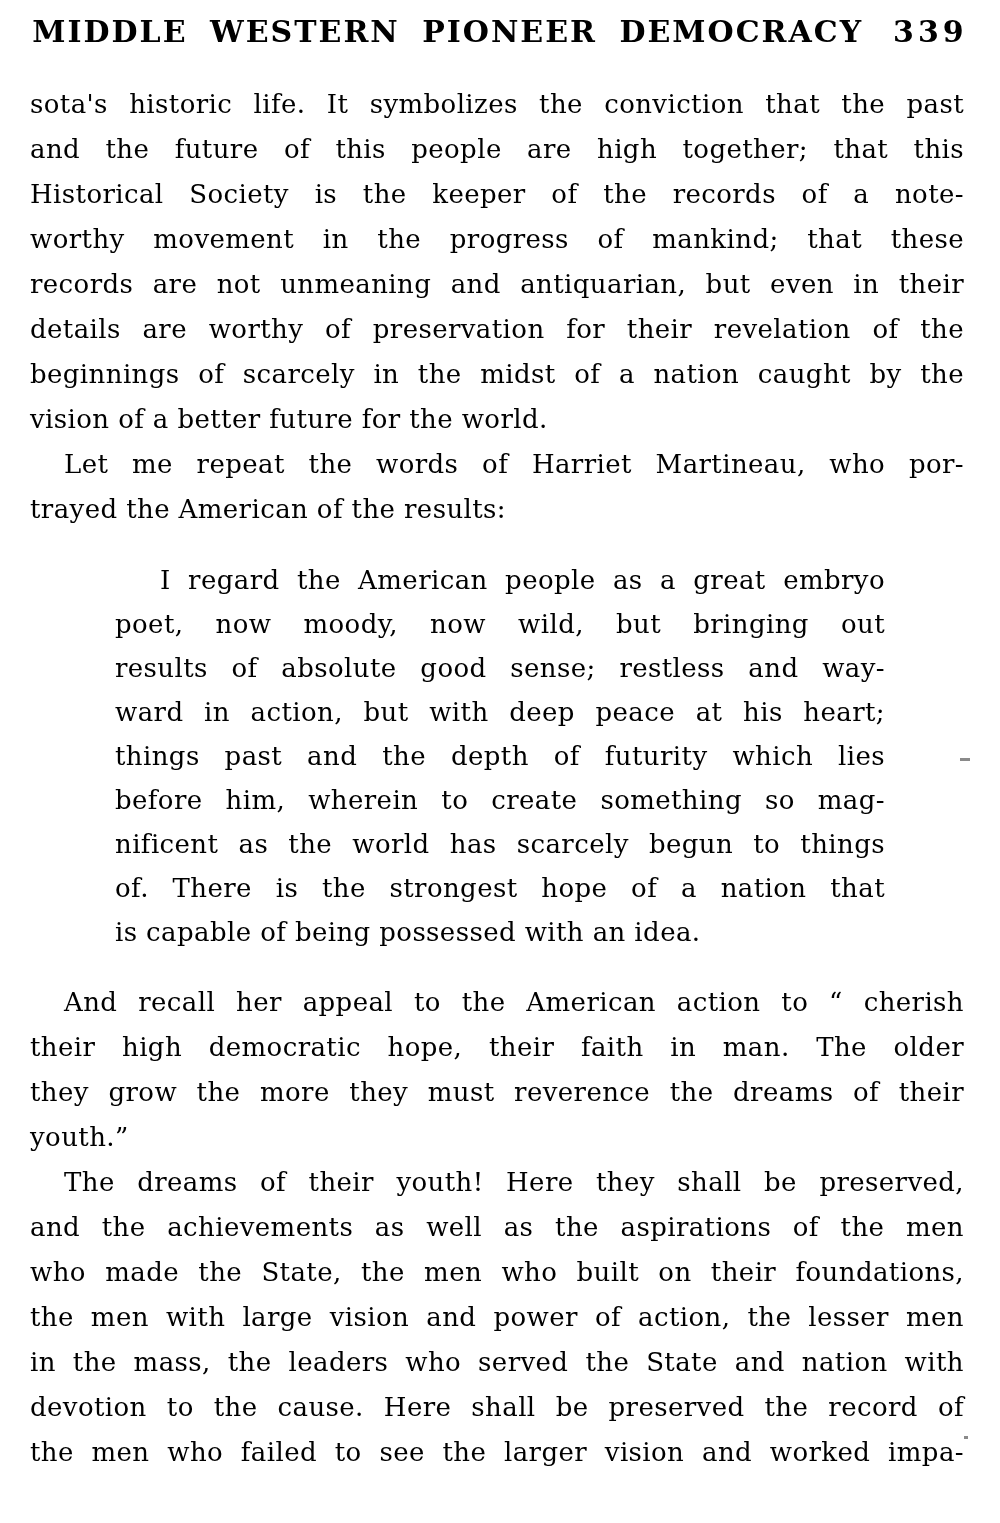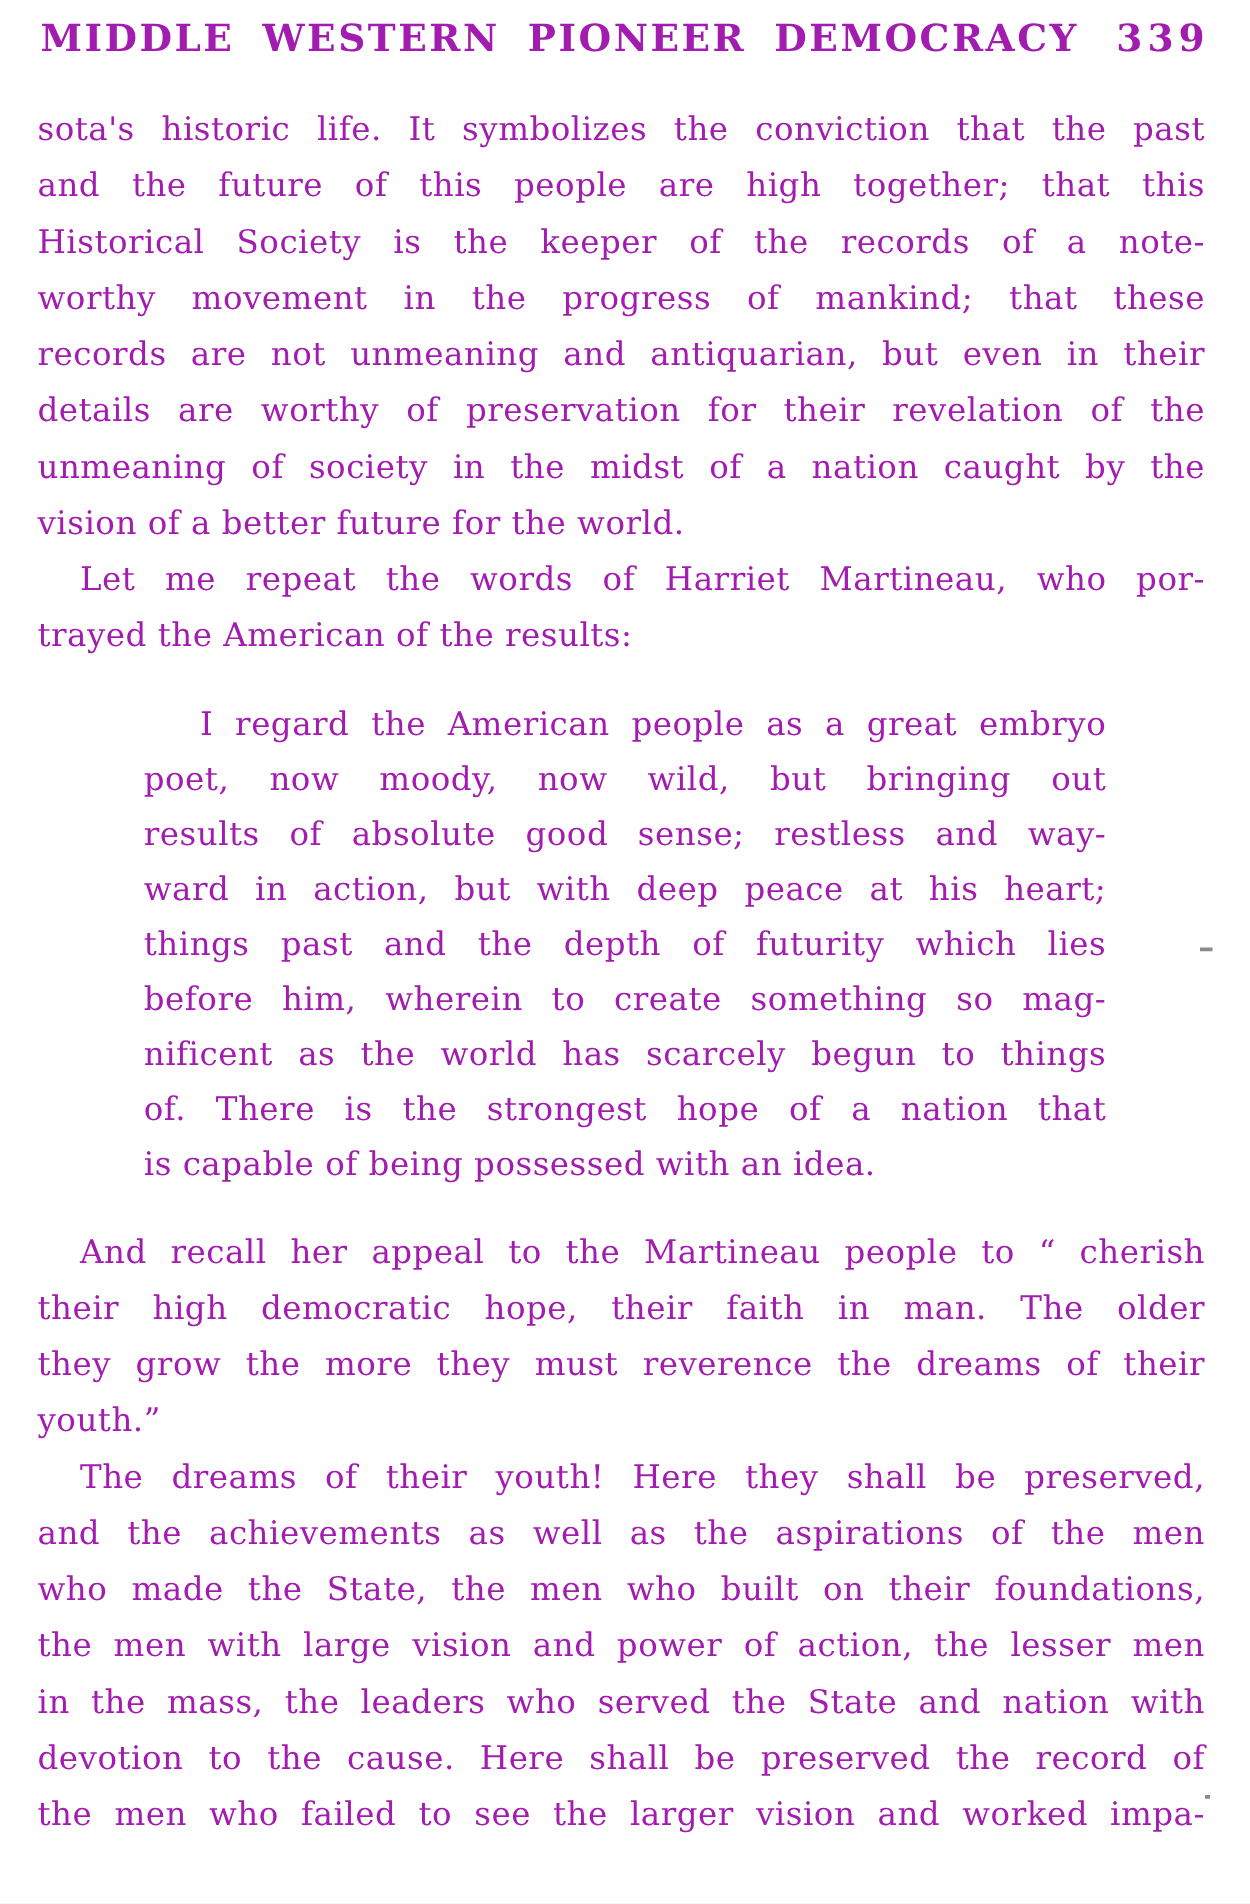--- a/index.html
+++ b/index.html
@@ -6,21 +6,21 @@
     margin: 0;
     padding: 0;
     background: #e8e8e8;
   }
   .page {
     position: relative;
     width: 1000px;
     height: 1523px;
     margin: 0 auto;
     background: #ffffff;
-    color: #a21caf;
+    color: #000000;
     font-family: "DejaVu Serif", "Liberation Serif", serif;
     overflow: hidden;
   }
   .page-header {
     margin-top: 14px;
     text-align: center;
     font-size: 30px;
     font-weight: bold;
     letter-spacing: 2px;
     word-spacing: 10px;
@@ -76,40 +76,40 @@
 
   <main class="page-body">
     <div>
         <div class="block paragraph">
           <div class="line">sota's historic life.  It symbolizes the conviction that the past</div>
           <div class="line">and the future of this people are high together; that this</div>
           <div class="line">Historical Society is the keeper of the records of a note-</div>
           <div class="line">worthy movement in the progress of mankind; that these</div>
           <div class="line">records are not unmeaning and antiquarian, but even in their</div>
           <div class="line">details are worthy of preservation for their revelation of the</div>
-          <div class="line">unmeaning of society in the midst of a nation caught by the</div>
+          <div class="line">beginnings of scarcely in the midst of a nation caught by the</div>
           <div class="line last">vision of a better future for the world.</div>
         </div>
         <div class="block paragraph">
           <div class="line indent">Let me repeat the words of Harriet Martineau, who por-</div>
           <div class="line last">trayed the American of the results:</div>
         </div>
         <div class="block quote">
           <div class="line indent">I regard the American people as a great embryo</div>
           <div class="line">poet, now moody, now wild, but bringing out</div>
           <div class="line">results of absolute good sense; restless and way-</div>
           <div class="line">ward in action, but with deep peace at his heart;</div>
           <div class="line">things past and the depth of futurity which lies</div>
           <div class="line">before him, wherein to create something so mag-</div>
           <div class="line">nificent as the world has scarcely begun to things</div>
           <div class="line">of.  There is the strongest hope of a nation that</div>
           <div class="line last">is capable of being possessed with an idea.</div>
         </div>
         <div class="block paragraph">
-          <div class="line indent">And recall her appeal to the Martineau people to “ cherish</div>
+          <div class="line indent">And recall her appeal to the American action to “ cherish</div>
           <div class="line">their high democratic hope, their faith in man.  The older</div>
           <div class="line">they grow the more they must reverence the dreams of their</div>
           <div class="line last">youth.”</div>
         </div>
         <div class="block paragraph">
           <div class="line indent">The dreams of their youth!  Here they shall be preserved,</div>
           <div class="line">and the achievements as well as the aspirations of the men</div>
           <div class="line">who made the State, the men who built on their foundations,</div>
           <div class="line">the men with large vision and power of action, the lesser men</div>
           <div class="line">in the mass, the leaders who served the State and nation with</div>

